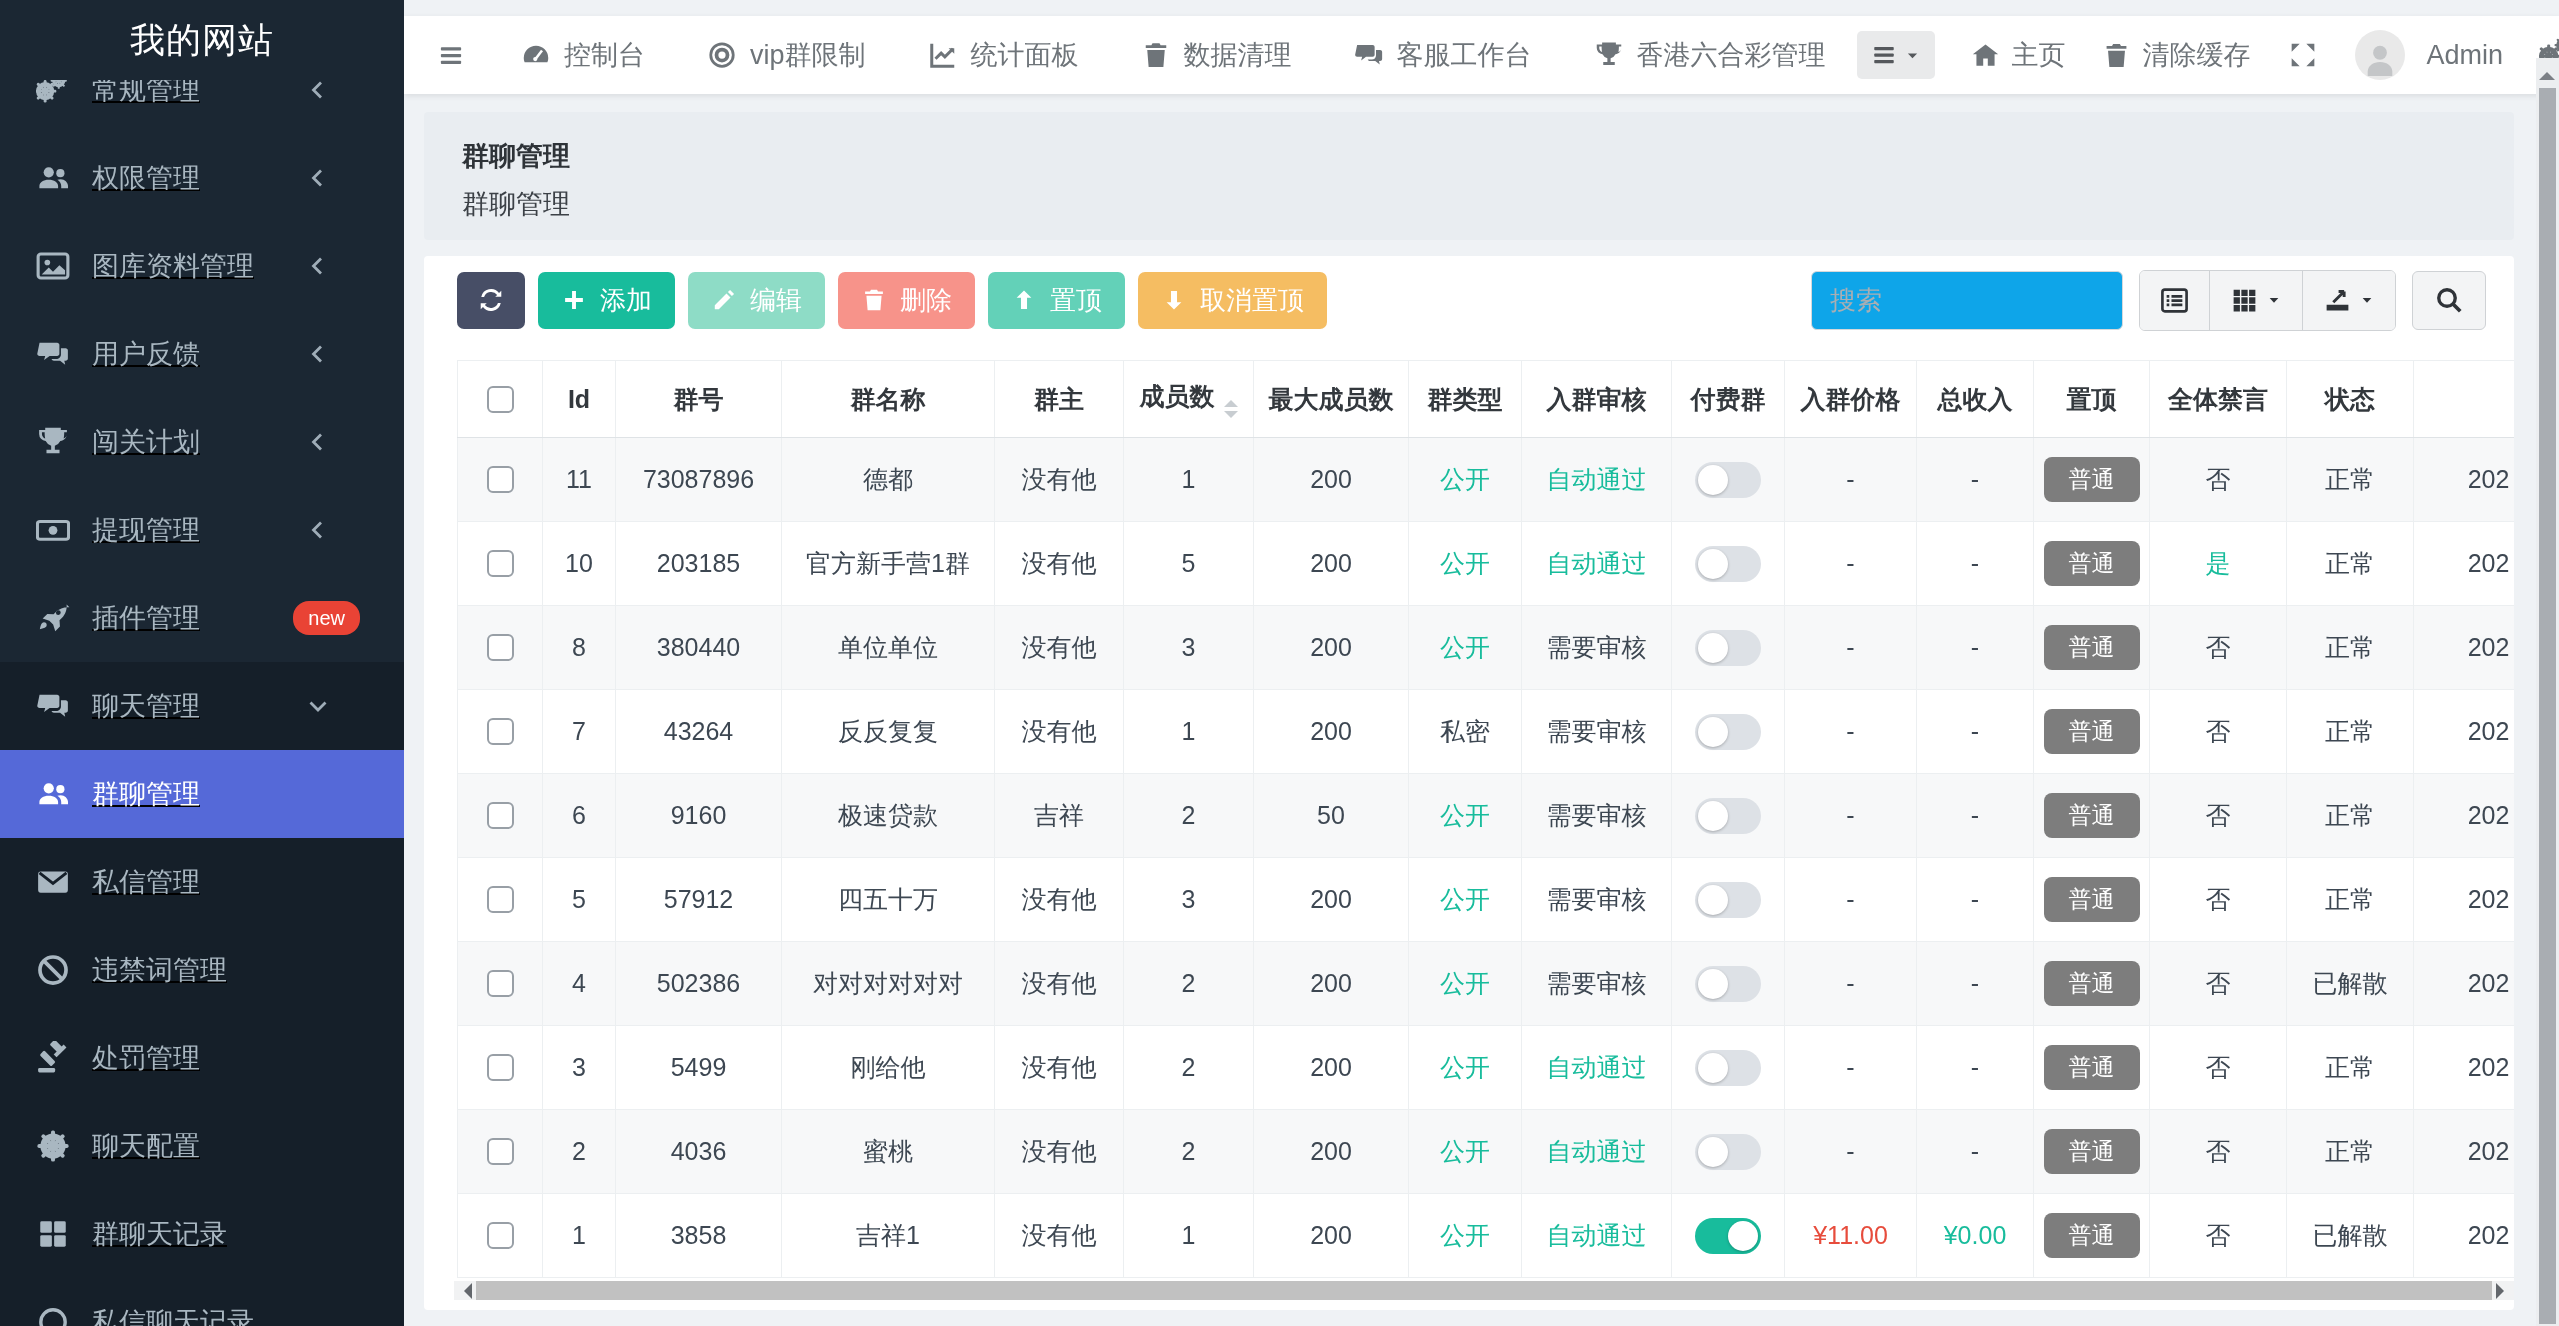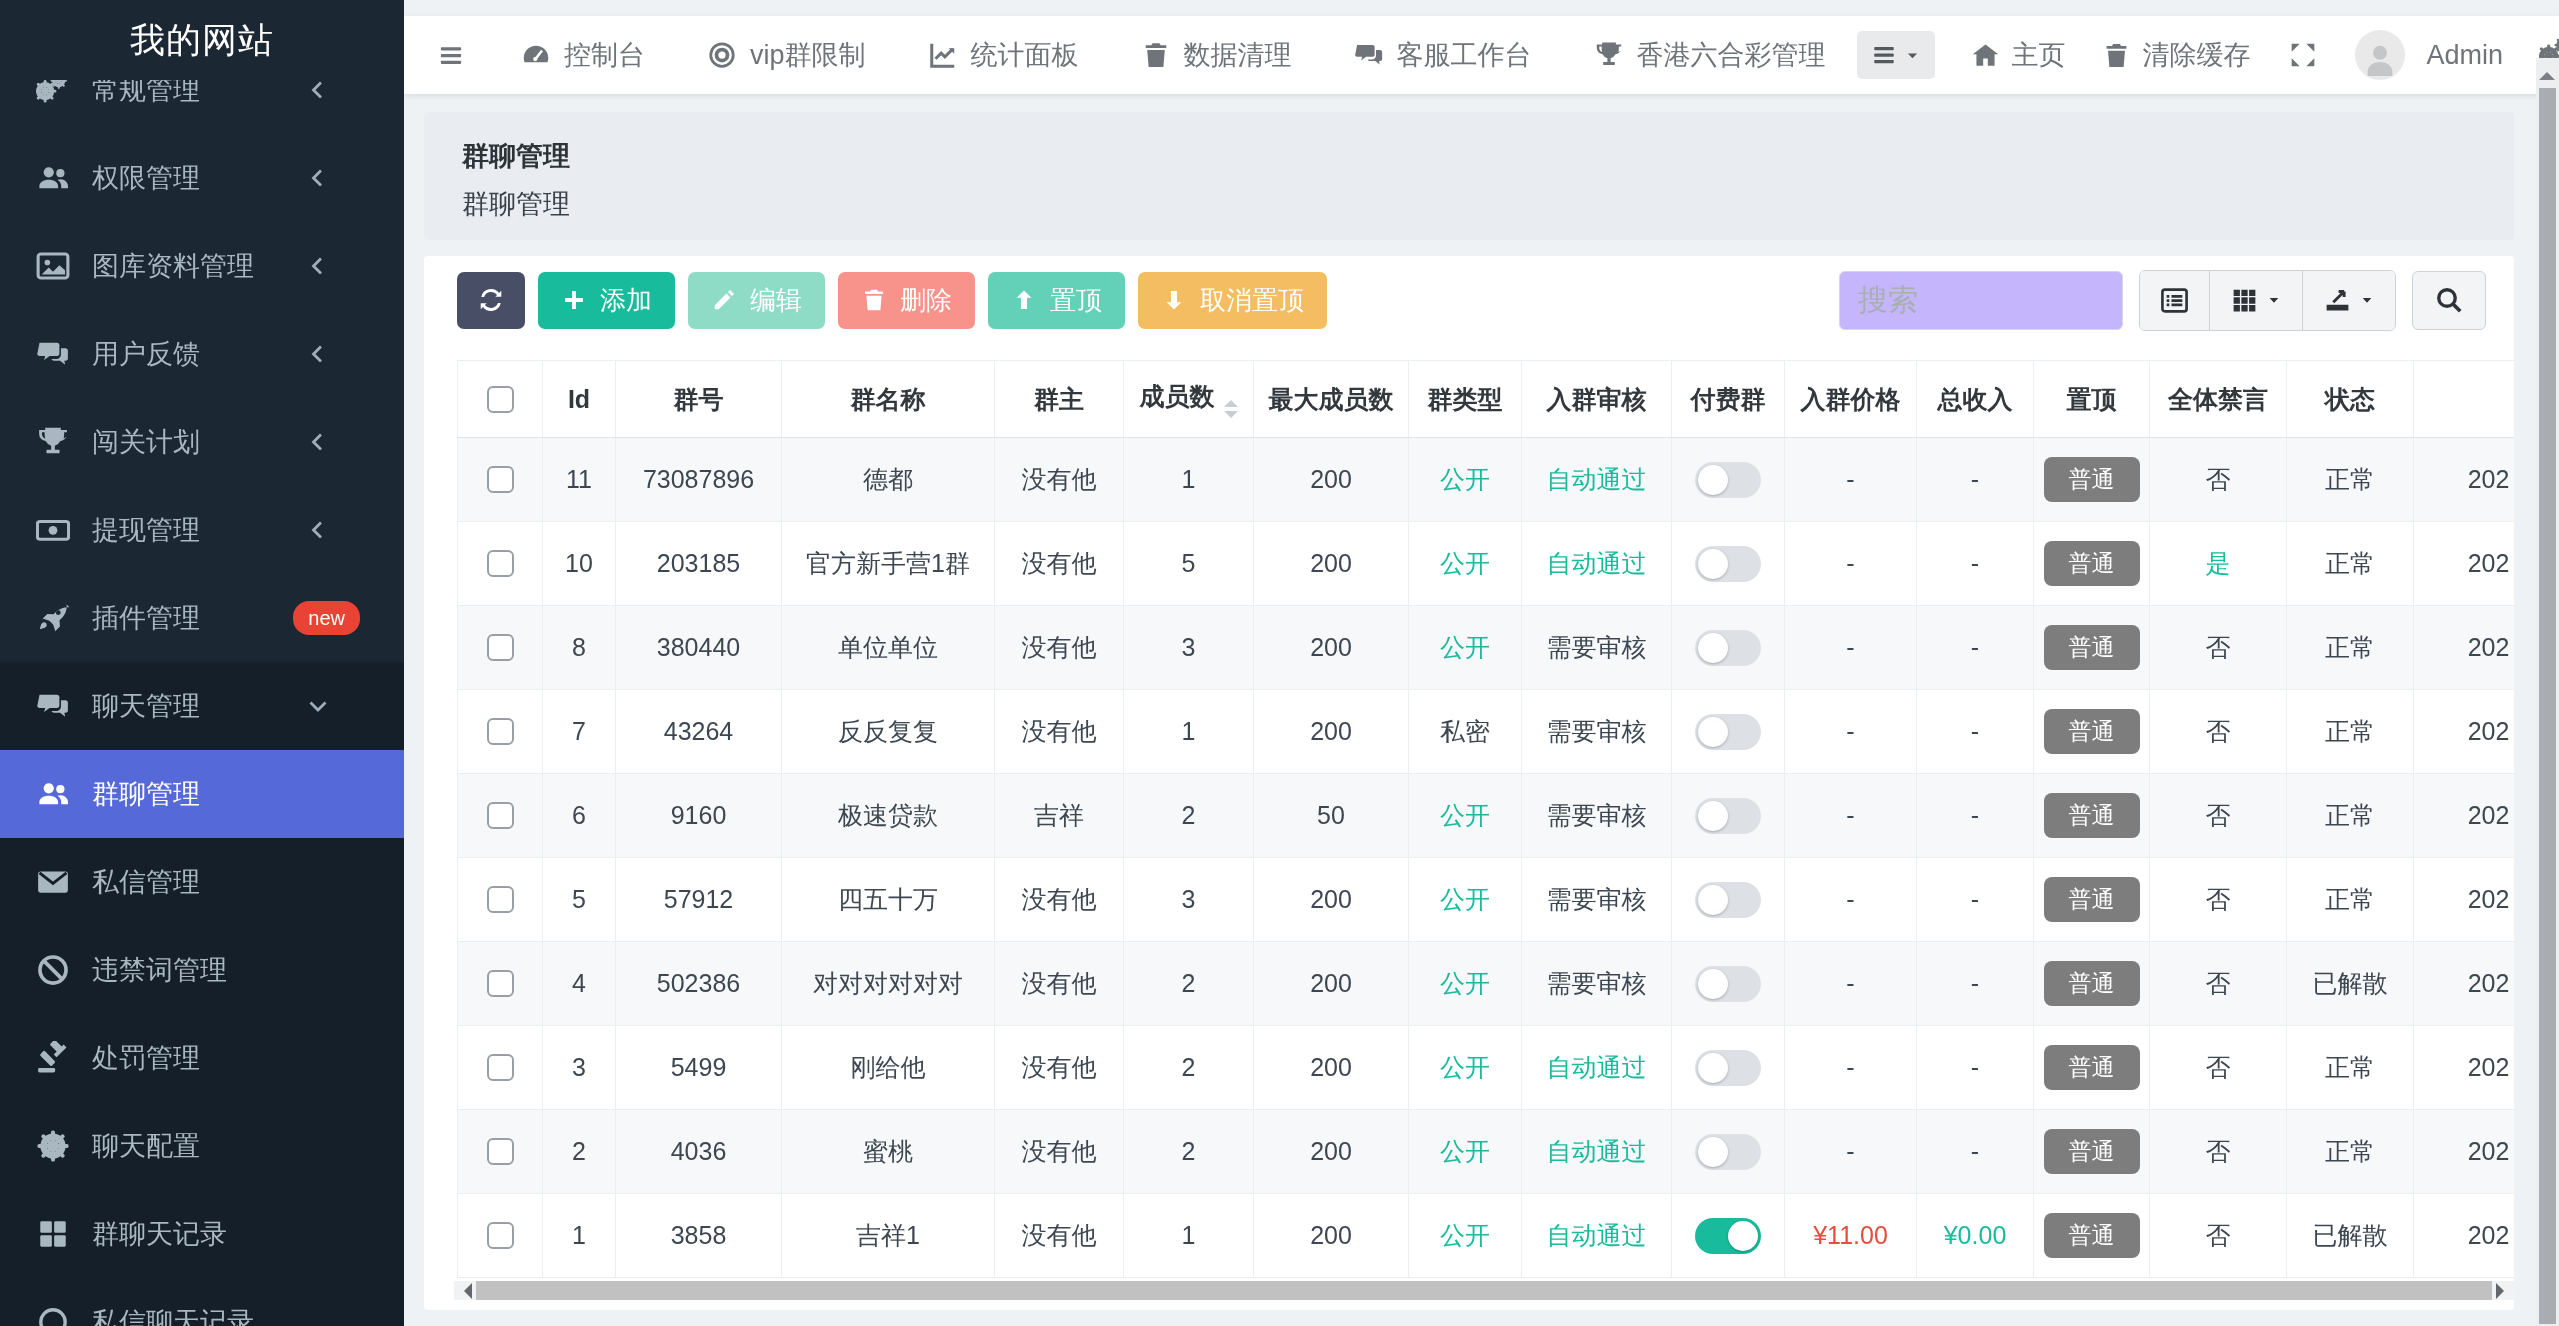--- a/index.html
+++ b/index.html
@@ -11,21 +11,21 @@
     --teal:#18bc9c; --active-blue:#5569d8; --badge-red:#e94335; --price-red:#e74c3c;
     --btn-dark:#474e66; --btn-add:#18bc9c; --btn-edit:#8edcc6; --btn-del:#f7938a;
     --btn-pin:#63d1b8; --btn-unpin:#f5bd62; --pin-gray:#7d7d7d;
   }
   .ic { display:inline-flex; }
   .ic svg { width:100%; height:100%; }
 
   
   .sidebar { position:absolute; left:0; top:0; width:404px; height:1326px; background:#1b2733; overflow:hidden; z-index:4; }
   .brand { height:80px; display:flex; align-items:center; justify-content:center; color:#fff; font-size:35px; letter-spacing:1px; }
-  .menu { position:absolute; top:80px; left:0; right:0; bottom:0; overflow:hidden; }
+  .menu { position:absolute; top:80px; left:0; right:0; bottom:0; overflow:hidden;text-decoration:underline; }
   .menu-inner { margin-top:-34px; }
   .m-item { height:88px; display:flex; align-items:center; padding-left:36px; color:#a9b7c1; font-size:27px; position:relative; cursor:pointer; }
   .m-item .ic { width:34px; height:34px; margin-right:22px; flex:none; }
   .m-item .chev { position:absolute; right:52px; width:24px; height:24px; color:#9fadb8; }
   .sec-chat { background:#151f29; }
   .sidebar .ic { --hole:#1b2733; }
   .sec-chat .ic { --hole:#151f29; }
   .m-item.active { background:var(--active-blue); color:#fff; }
   .m-item.active .ic { --hole:var(--active-blue); }
   .badge-new { position:absolute; right:44px; background:var(--badge-red); color:#fff; font-size:20px; line-height:1; padding:7px 15px; border-radius:16px; }
@@ -58,21 +58,21 @@
   .toolbar { position:absolute; left:33px; top:15px; right:28px; height:58px; display:flex; align-items:center; gap:13px; }
   .btn { height:57px; border:none; border-radius:7px; color:#fff; font-size:26px; display:flex; align-items:center; gap:13px; padding:0 23px; cursor:pointer; font-family:inherit; }
   .btn .ic { width:26px; height:26px; }
   .btn-refresh { background:var(--btn-dark); width:68px; justify-content:center; padding:0; }
   .btn-add { background:var(--btn-add); }
   .btn-edit { background:var(--btn-edit); }
   .btn-del  { background:var(--btn-del); }
   .btn-pin  { background:var(--btn-pin); }
   .btn-unpin{ background:var(--btn-unpin); }
   .toolbar-right { margin-left:auto; display:flex; align-items:center; gap:16px; }
-  .search-input { width:284px; height:59px; border:1px solid #d5d8db; border-radius:6px; font-size:30px; padding:0 18px; color:#333; outline:none; background:#c4b5fd; font-family:inherit; }
+  .search-input { width:312px; height:59px; border:1px solid #d5d8db; border-radius:6px; font-size:26px; padding:0 18px; color:#333; outline:none; background:#0ea5e9; font-family:inherit; }
   .search-input::placeholder { color:#a9aeb3; }
   .btn-group { display:flex; border:1px solid #cfd2d5; border-radius:6px; overflow:hidden; }
   .vbtn { height:59px; background:#f3f4f5; display:flex; align-items:center; justify-content:center; gap:7px; color:#2f3338; border-right:1px solid #cfd2d5; cursor:pointer; padding:0 20px; }
   .vbtn:last-child { border-right:none; }
   .vbtn .ic { width:29px; height:29px; }
   .vbtn .caret { width:16px; height:16px; }
   .sbtn { width:74px; height:59px; background:#f3f4f5; border:1px solid #cfd2d5; border-radius:6px; display:flex; align-items:center; justify-content:center; color:#2f3338; cursor:pointer; }
   .sbtn .ic { width:30px; height:30px; }
 
   

